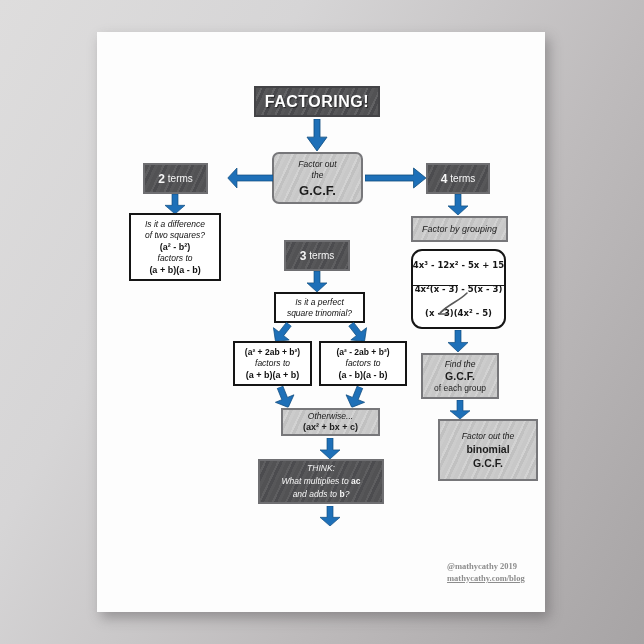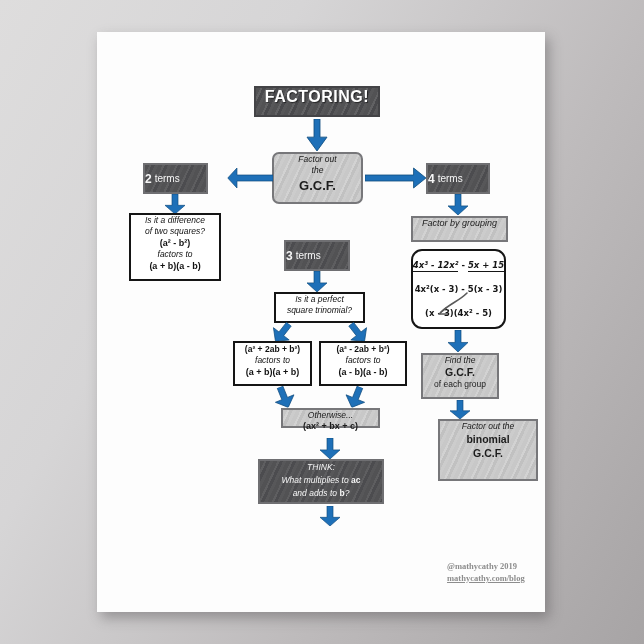--- a/index.html
+++ b/index.html
@@ -8,21 +8,21 @@
     background: linear-gradient(120deg, #dedddd 0%, #d6d5d6 30%, #bebbbc 65%, #a7a4a5 100%);
     font-family: "Liberation Sans", sans-serif;
   }
   .poster {
     position:absolute; left:97px; top:32px; width:448px; height:580px;
     background:#fdfdfd;
     box-shadow: 4px 6px 12px rgba(70,68,69,0.40);
   }
   .box {
     position:absolute; box-sizing:border-box;
-    display:flex; flex-direction:column; align-items:center; 
+    display:flex; flex-direction:column; align-items:center; justify-content:center;
     text-align:center;
   }
   .dark {
     background: repeating-linear-gradient(115deg,#525254 0 4px,#5e5e60 4px 6px,#4c4c4f 6px 9px,#575759 9px 12px);
     border:2px solid #6f6f72;
     color:#f6f6f6;
   }
   .title-box {
     background: repeating-linear-gradient(115deg,#525254 0 4px,#616163 4px 6px,#49494c 6px 9px,#575759 9px 12px);
     border:2px solid #434346;
@@ -37,21 +37,21 @@
   }
   .white-box { background:#ffffff; border:2.5px solid #151515; color:#111; }
   .rounded { border-radius:11px; }
   .b { font-weight:bold; font-style:normal; }
   .arrow { position:absolute; }
   .small-line { font-size:8.5px; line-height:11px; font-style:italic; }
   .math-line { font-size:9px; line-height:12px; font-weight:bold; }
   .terms-num { font-weight:bold; font-size:12px; }
   .terms-word { font-size:10px; font-weight:300; margin-left:3px; }
   .hand { font-family:"DejaVu Sans", sans-serif; font-weight:bold; font-size:8.5px; color:#161616; }
-  .uline { border-bottom:1.6px solid #161616; padding-bottom:1px;font-style:italic; }
+  .uline { border-bottom:1.6px solid #161616; padding-bottom:15px; }
   .credit {
     position:absolute; left:350px; top:528px;
     font-family:"Liberation Serif", serif; font-weight:bold;
     font-size:8.5px; line-height:12px; color:#8d8d8d;
   }
   .credit .u { text-decoration:underline; }
 </style>
 </head>
 <body>
 
@@ -177,21 +177,21 @@
       <span class="math-line">(a - b)(a - b)</span>
     </div>
 
     <svg class="arrow" style="left:172px; top:355px; transform:rotate(-22deg); transform-origin:50% 0;" width="22" height="22" viewBox="0 0 22 30" preserveAspectRatio="none">
       <path d="M8 0 H14 V17 H21 L11 30 L1 17 H8 Z" fill="#1e70b8" stroke="#0f4c7e" stroke-width="0.8"></path>
     </svg>
     <svg class="arrow" style="left:252px; top:355px; transform:rotate(22deg); transform-origin:50% 0;" width="22" height="22" viewBox="0 0 22 30" preserveAspectRatio="none">
       <path d="M8 0 H14 V17 H21 L11 30 L1 17 H8 Z" fill="#1e70b8" stroke="#0f4c7e" stroke-width="0.8"></path>
     </svg>
 
-    <div class="box light" style="left:184px; top:376px; width:99px; height:20px;">
+    <div class="box light" style="left:184px; top:376px; width:99px; height:28px;">
       <span class="small-line">Otherwise...</span>
       <span class="math-line" style="line-height:11px;">(ax² + bx + c)</span>
     </div>
 
     <svg class="arrow" style="left:222px; top:406px;" width="22" height="21" viewBox="0 0 22 30" preserveAspectRatio="none">
       <path d="M8 0 H14 V17 H21 L11 30 L1 17 H8 Z" fill="#1e70b8" stroke="#0f4c7e" stroke-width="0.8"></path>
     </svg>
 
     <div class="box dark" style="left:161px; top:427px; width:126px; height:45px;">
       <span class="small-line" style="line-height:13px;">THINK:</span>

